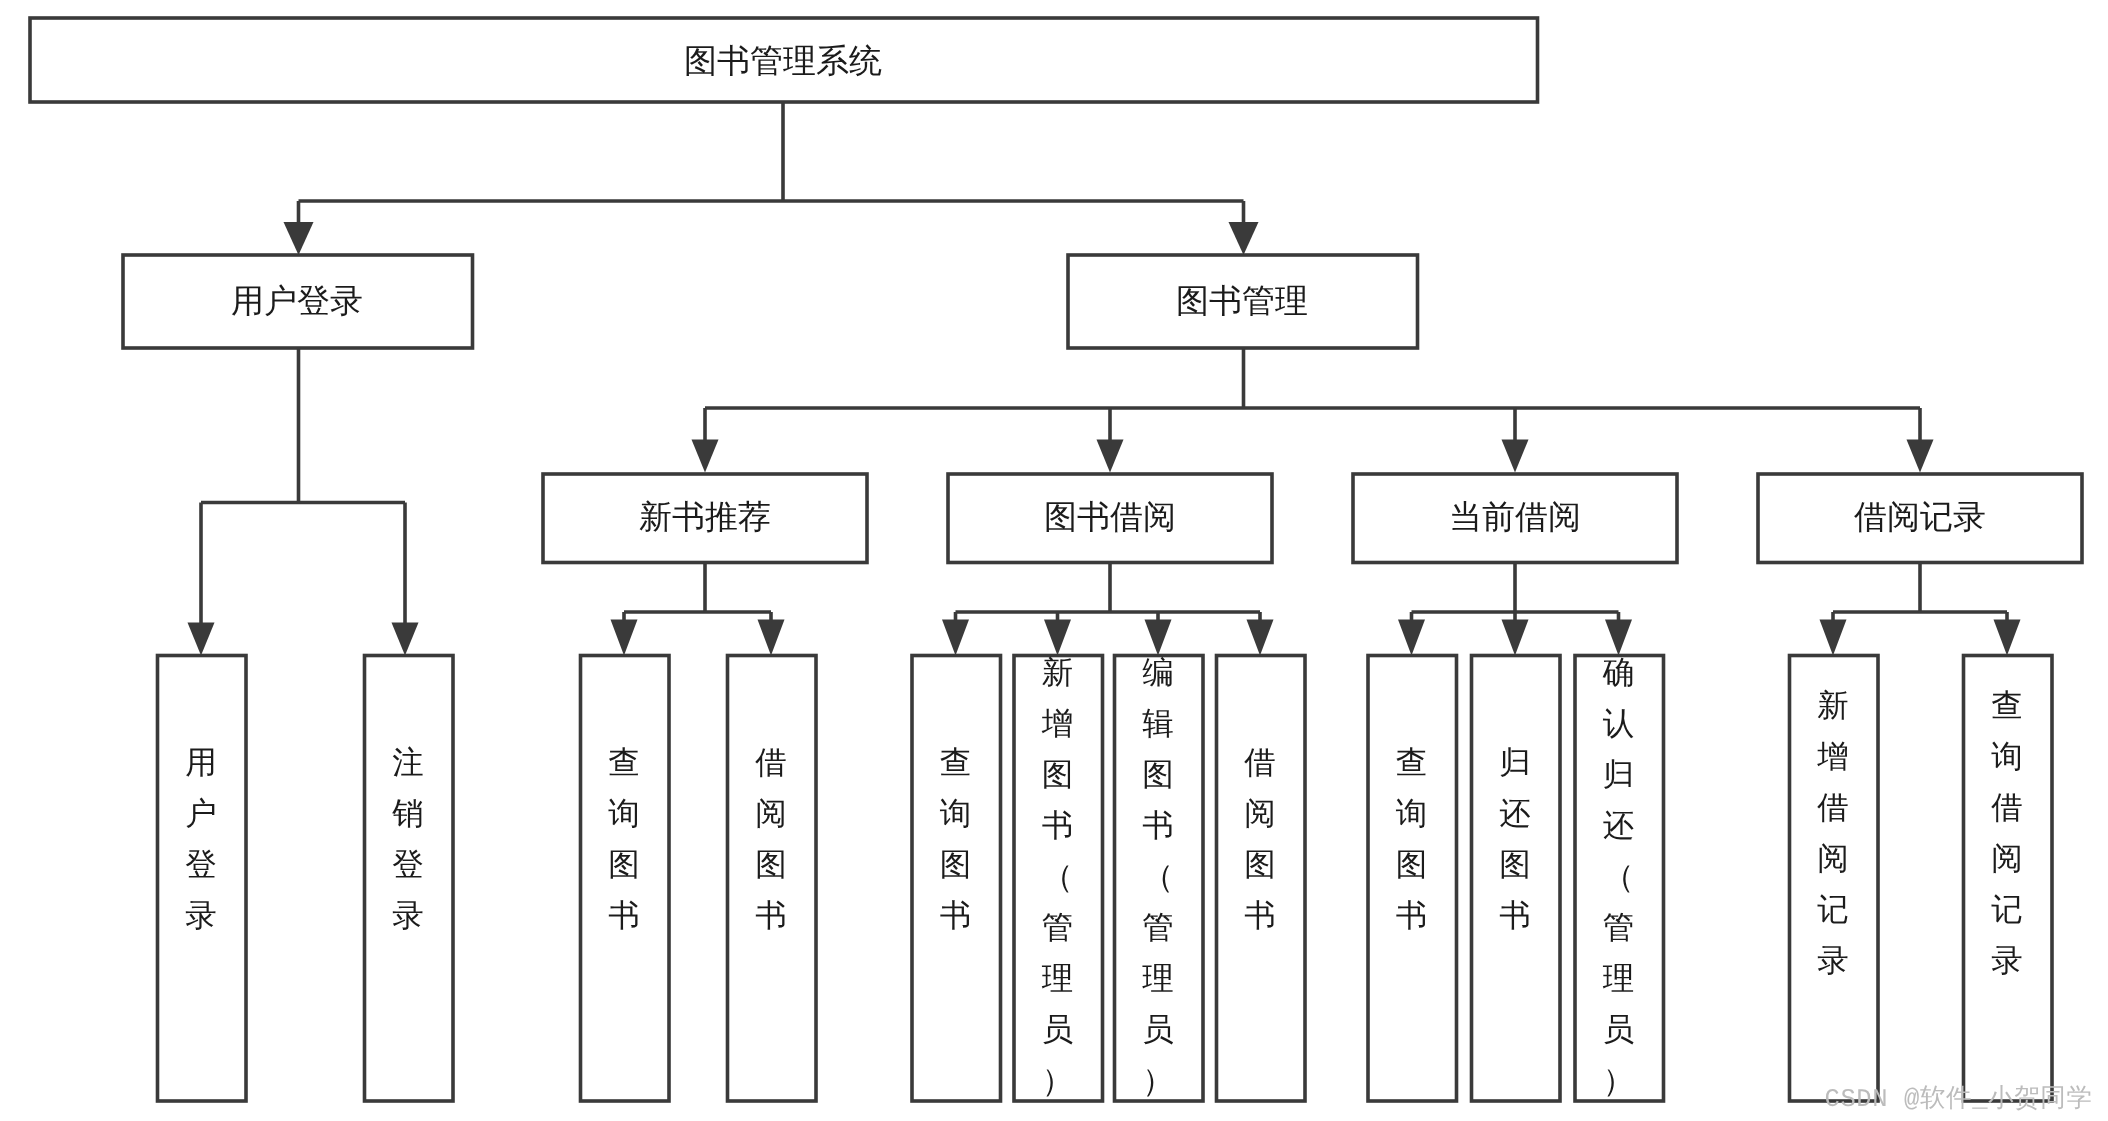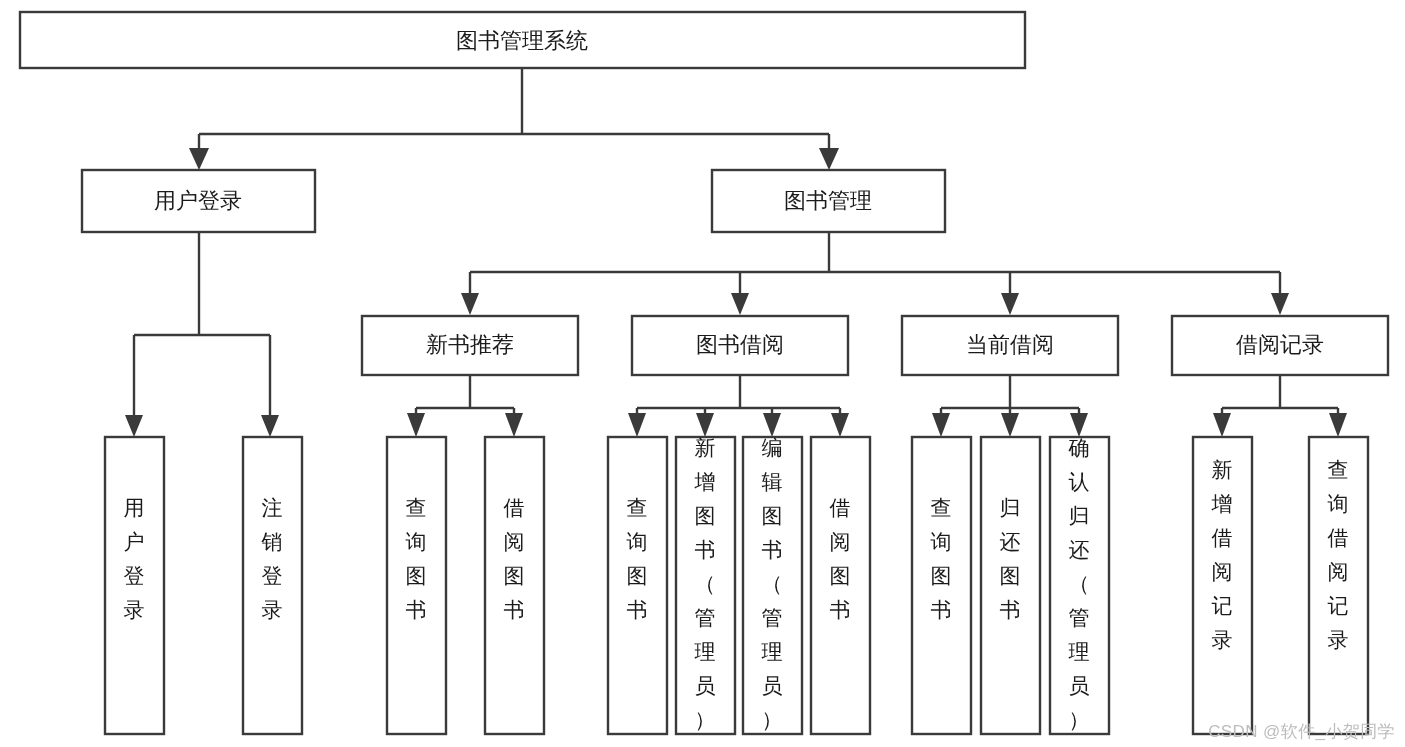--- a/index.html
+++ b/index.html
@@ -49,21 +49,21 @@
   .arrow-head {
     fill: #3a3a3a;
     stroke: none;
   }
   .watermark {
     position: absolute;
     right: 10px;
     bottom: 4px;
     color: #bcbcbc;
     font-size: 17px;
-    font-family: Liberation Sans, sans-serif;
+    font-family: Liberation Mono, monospace;
     letter-spacing: 0.4px;
     white-space: nowrap;
     pointer-events: none;
   }
 </style>
 </head>
 <body>
 
 <svg id="diagram" viewBox="0 0 1405 747">
 

